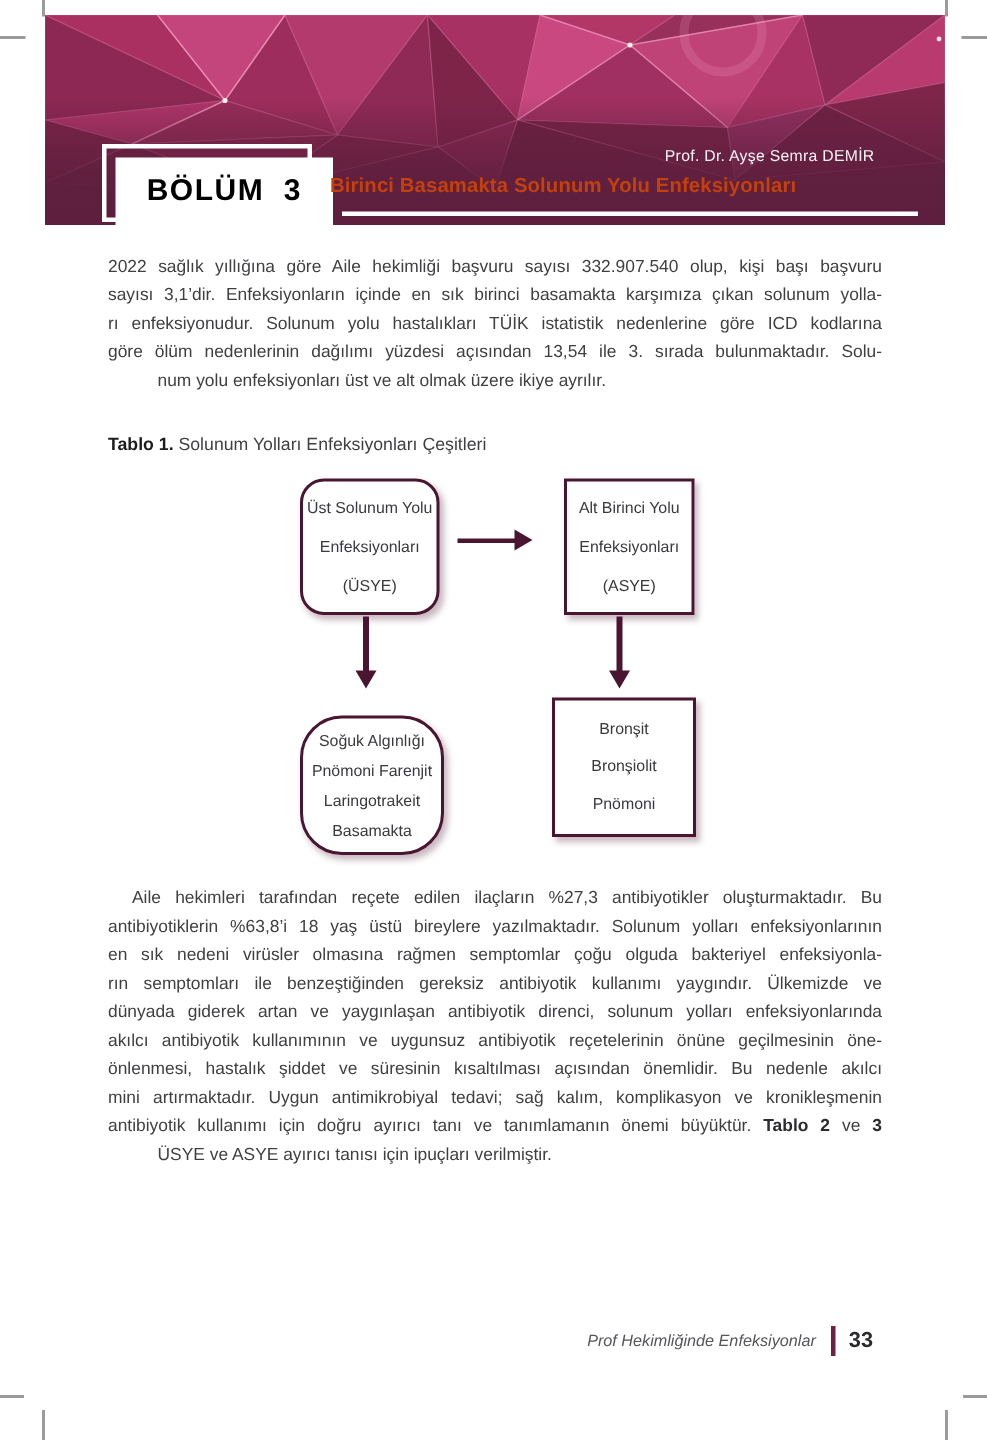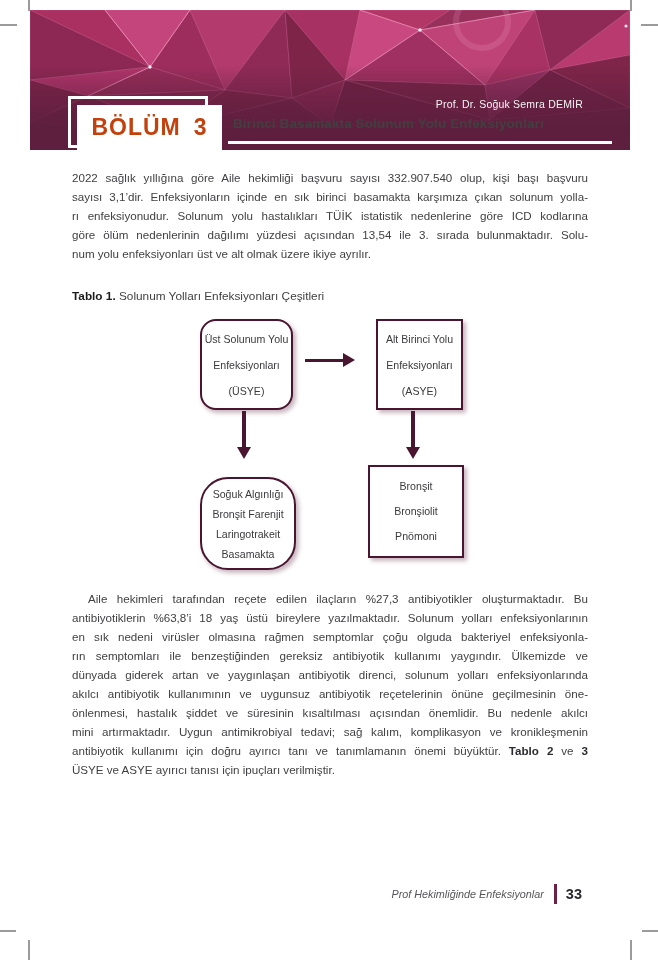--- a/index.html
+++ b/index.html
@@ -13,31 +13,31 @@
   .band{position:absolute;left:30px;top:10px;width:600px;height:140px;overflow:hidden;}
   .band svg{display:block;width:600px;height:140px;}
 
   .author{position:absolute;right:75px;top:98px;color:#ffffff;font-size:10.5px;
           letter-spacing:.2px;opacity:.95;}
 
   .chapter-frame{position:absolute;left:68px;top:96px;width:134px;height:46px;
                  border:3px solid #fff;z-index:2;}
   .chapter-box{position:absolute;left:77px;top:105px;width:145px;height:45px;background:#fff;
                z-index:3;display:flex;align-items:center;justify-content:center;gap:13px;
-               font-weight:bold;font-size:23px;color:#c2410c;letter-spacing:1px;}
-  .chapter-title{position:absolute;left:233px;top:116px;z-index:3;color:#404040;font-weight:bold;
+               font-weight:bold;font-size:20px;color:#000000;letter-spacing:1px;}
+  .chapter-title{position:absolute;left:220px;top:116px;z-index:3;color:#c2410c;font-weight:bold;
                  font-size:13.5px;letter-spacing:.1px;white-space:nowrap;}
   .title-underline{position:absolute;left:228px;top:141px;width:384px;height:3px;background:#fff;z-index:3;}
 
   
   .para{position:absolute;left:72px;width:516px;color:var(--body-text,#3f3f42);
         font-size:11.6px;}
   .para .ln{height:19px;line-height:19px;overflow:hidden;}
   .para .jl{text-align:justify;text-align-last:justify;}
-  .para .last{text-align:left;}
+  .para .last{text-align:left;margin-left:33px;}
   .para .indent{text-indent:16px;}
   .para b{font-weight:bold;color:#2c2c30;}
   #para1{top:168px;}
   #para2{top:589px;}
 
   .caption{position:absolute;left:72px;top:289px;font-size:11.8px;color:var(--body-text,#3f3f42);}
   .caption b{color:#1b1b1b;}
 
   
   .fc-box{position:absolute;background:#fff;border:2px solid var(--accent-dark,#4a1530);
@@ -134,21 +134,21 @@
       <circle cx="452" cy="12" r="26" fill="none" stroke="rgba(255,180,215,.16)" stroke-width="6"></circle>
       <path d="M120,57 L75,0 M120,57 L160,0 M120,57 L58,86" stroke="rgba(250,170,205,.65)" stroke-width="1" fill="none"></path>
       <path d="M390,20 L330,0 M390,20 L315,70 M390,20 L455,75 M390,20 L505,0" stroke="rgba(250,170,205,.55)" stroke-width="1" fill="none"></path>
       <rect x="0" y="55" width="600" height="85" fill="url(#fade)"></rect>
       <circle cx="120" cy="57" r="1.7" fill="#ffffff" opacity=".9"></circle>
       <circle cx="390" cy="20" r="1.7" fill="#ffffff" opacity=".9"></circle>
       <circle cx="596" cy="16" r="1.6" fill="#ffffff" opacity=".85"></circle>
     </svg>
   </div>
 
-  <div class="author">Prof. Dr. Soğuk Semra DEMİR</div>
+  <div class="author">Prof. Dr. Ayşe Semra DEMİR</div>
 
   <div class="chapter-frame"></div>
   <div class="chapter-box">
     <span>BÖLÜM</span>
     <span>3</span>
   </div>
   <div class="chapter-title">Birinci Basamakta Solunum Yolu Enfeksiyonları</div>
   <div class="title-underline"></div>
 
   <div class="para" id="para1">
@@ -166,21 +166,21 @@
       <div class="ln"><span>Enfeksiyonları</span></div>
       <div class="ln"><span>(ÜSYE)</span></div>
     </div>
   <div class="fc-box" id="fc-asye">
       <div class="ln"><span>Alt Birinci Yolu</span></div>
       <div class="ln"><span>Enfeksiyonları</span></div>
       <div class="ln"><span>(ASYE)</span></div>
     </div>
   <div class="fc-box" id="fc-usye-types">
       <div class="ln"><span>Soğuk Algınlığı</span></div>
-      <div class="ln"><span>Bronşit Farenjit</span></div>
+      <div class="ln"><span>Pnömoni Farenjit</span></div>
       <div class="ln"><span>Laringotrakeit</span></div>
       <div class="ln"><span>Basamakta</span></div>
     </div>
   <div class="fc-box" id="fc-asye-types">
       <div class="ln"><span>Bronşit</span></div>
       <div class="ln"><span>Bronşiolit</span></div>
       <div class="ln"><span>Pnömoni</span></div>
     </div>
 
   <div class="h-arrow">

